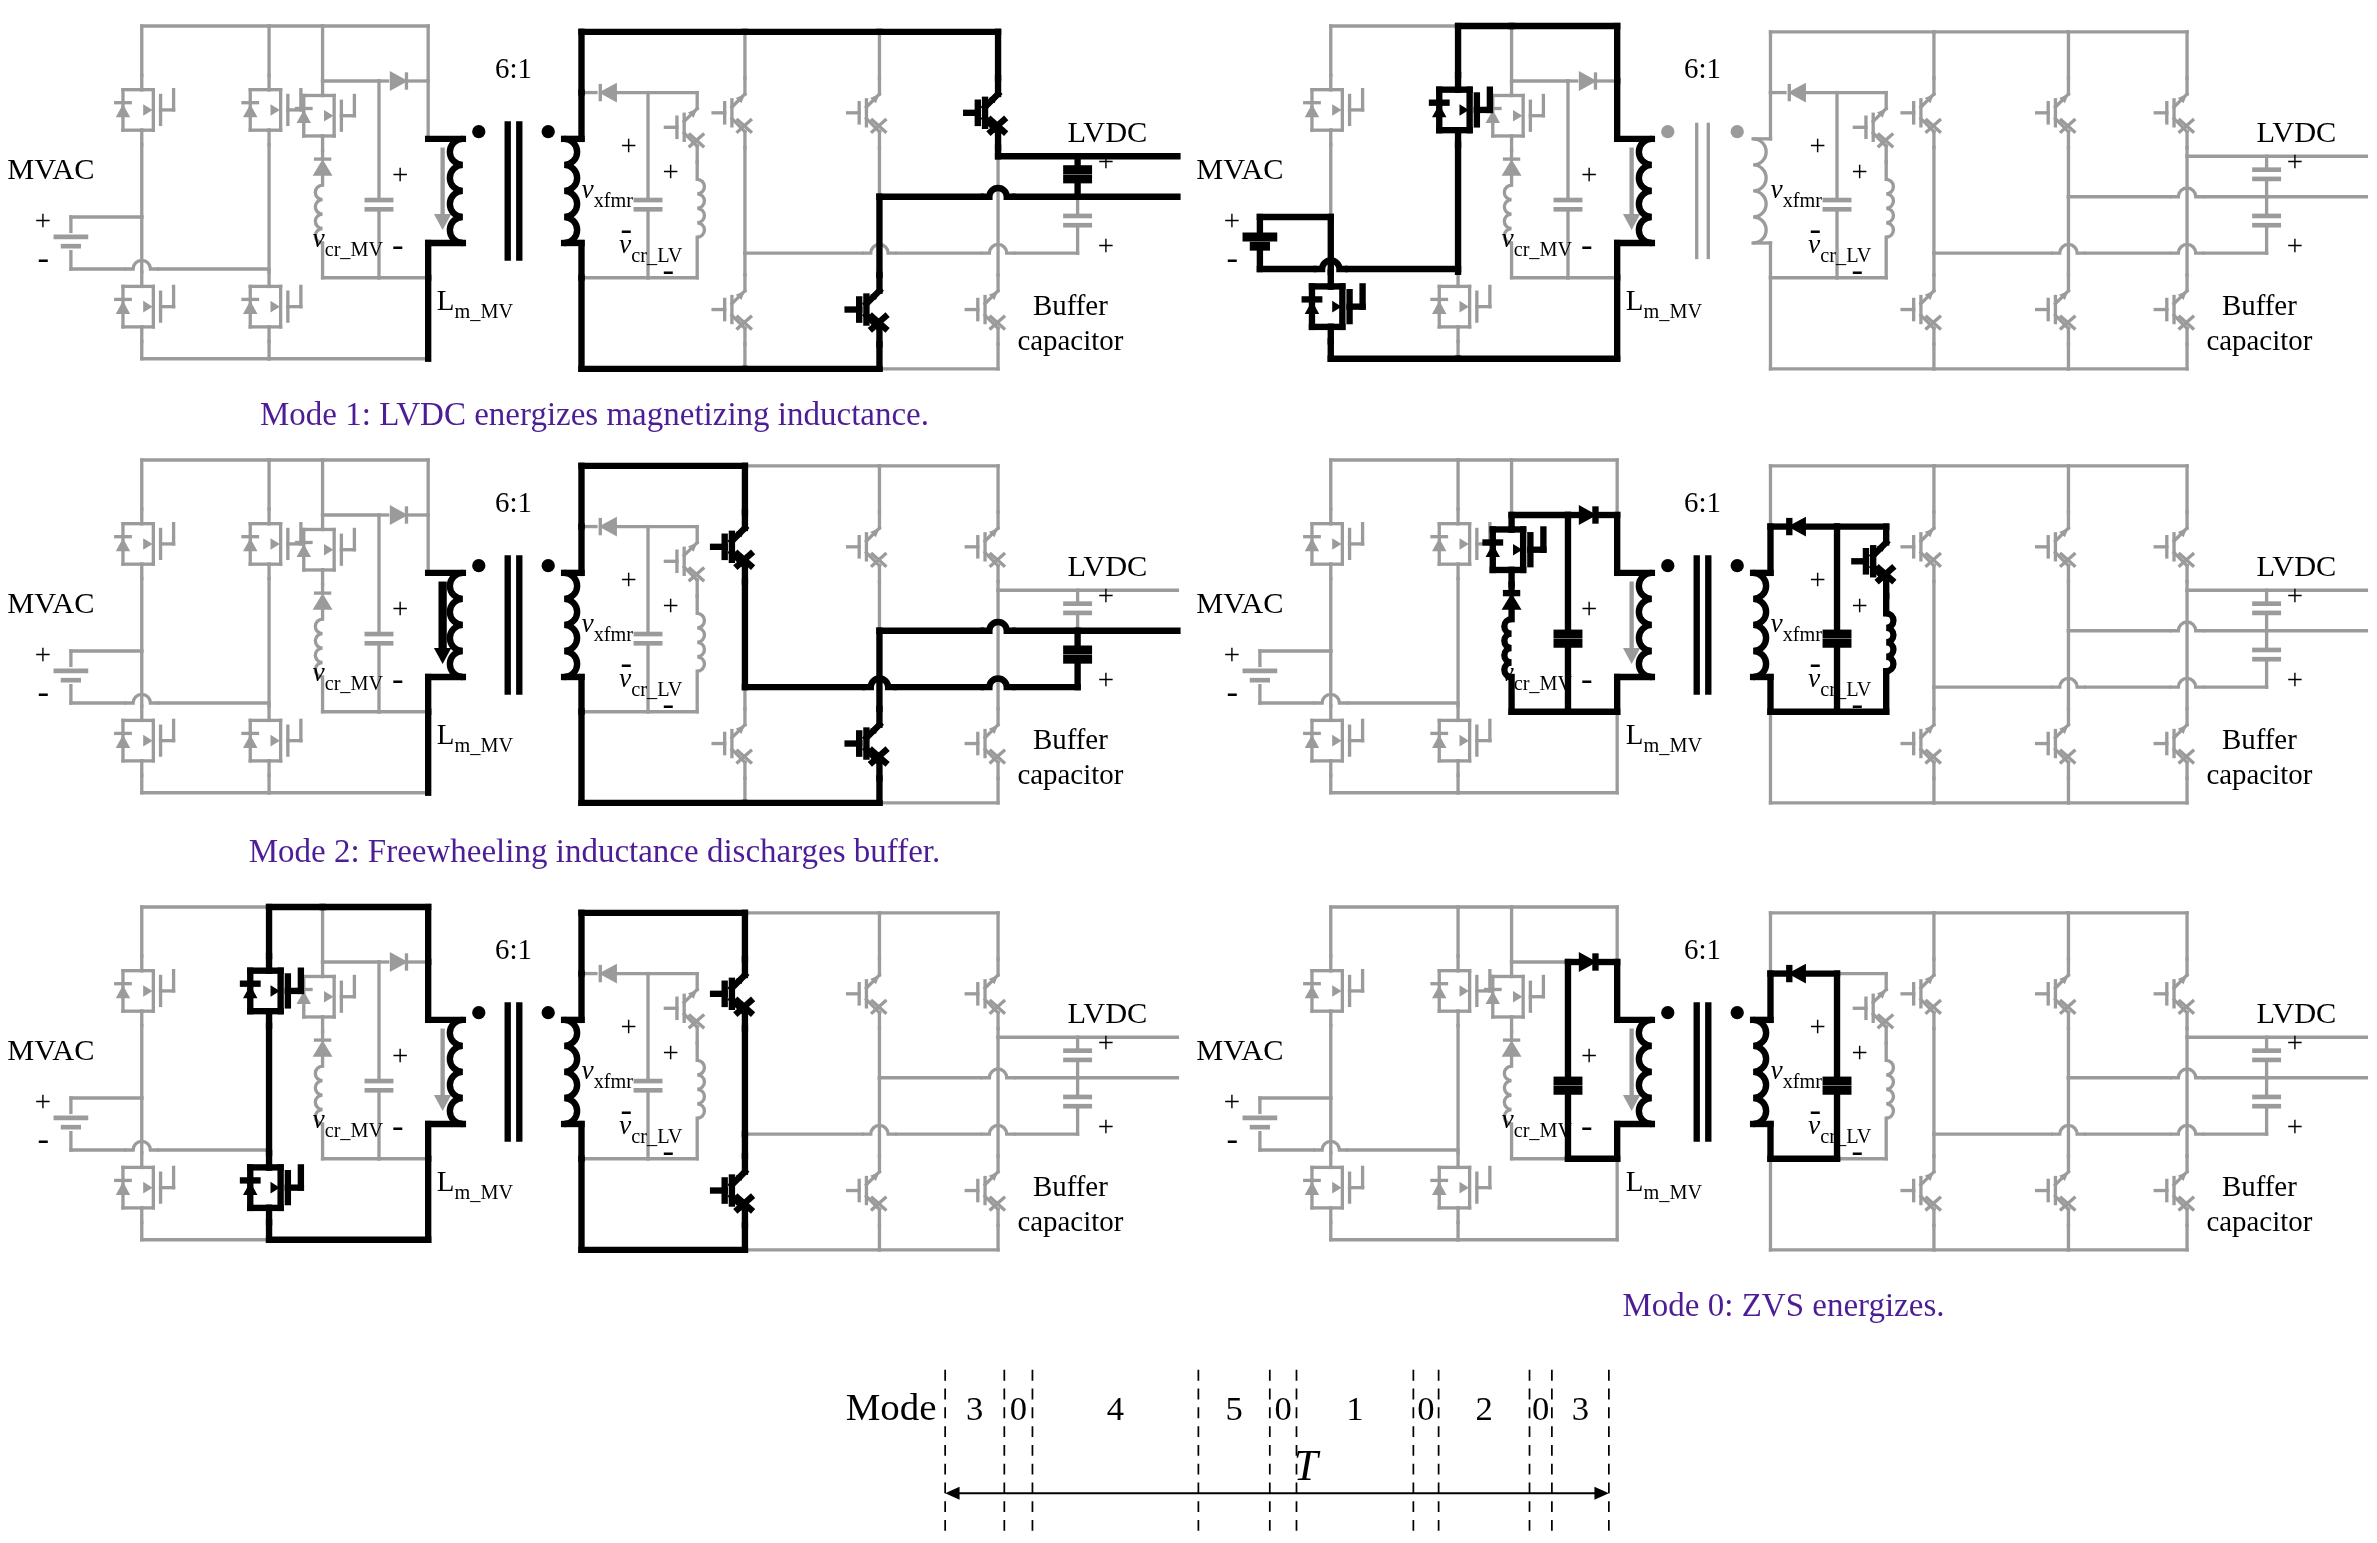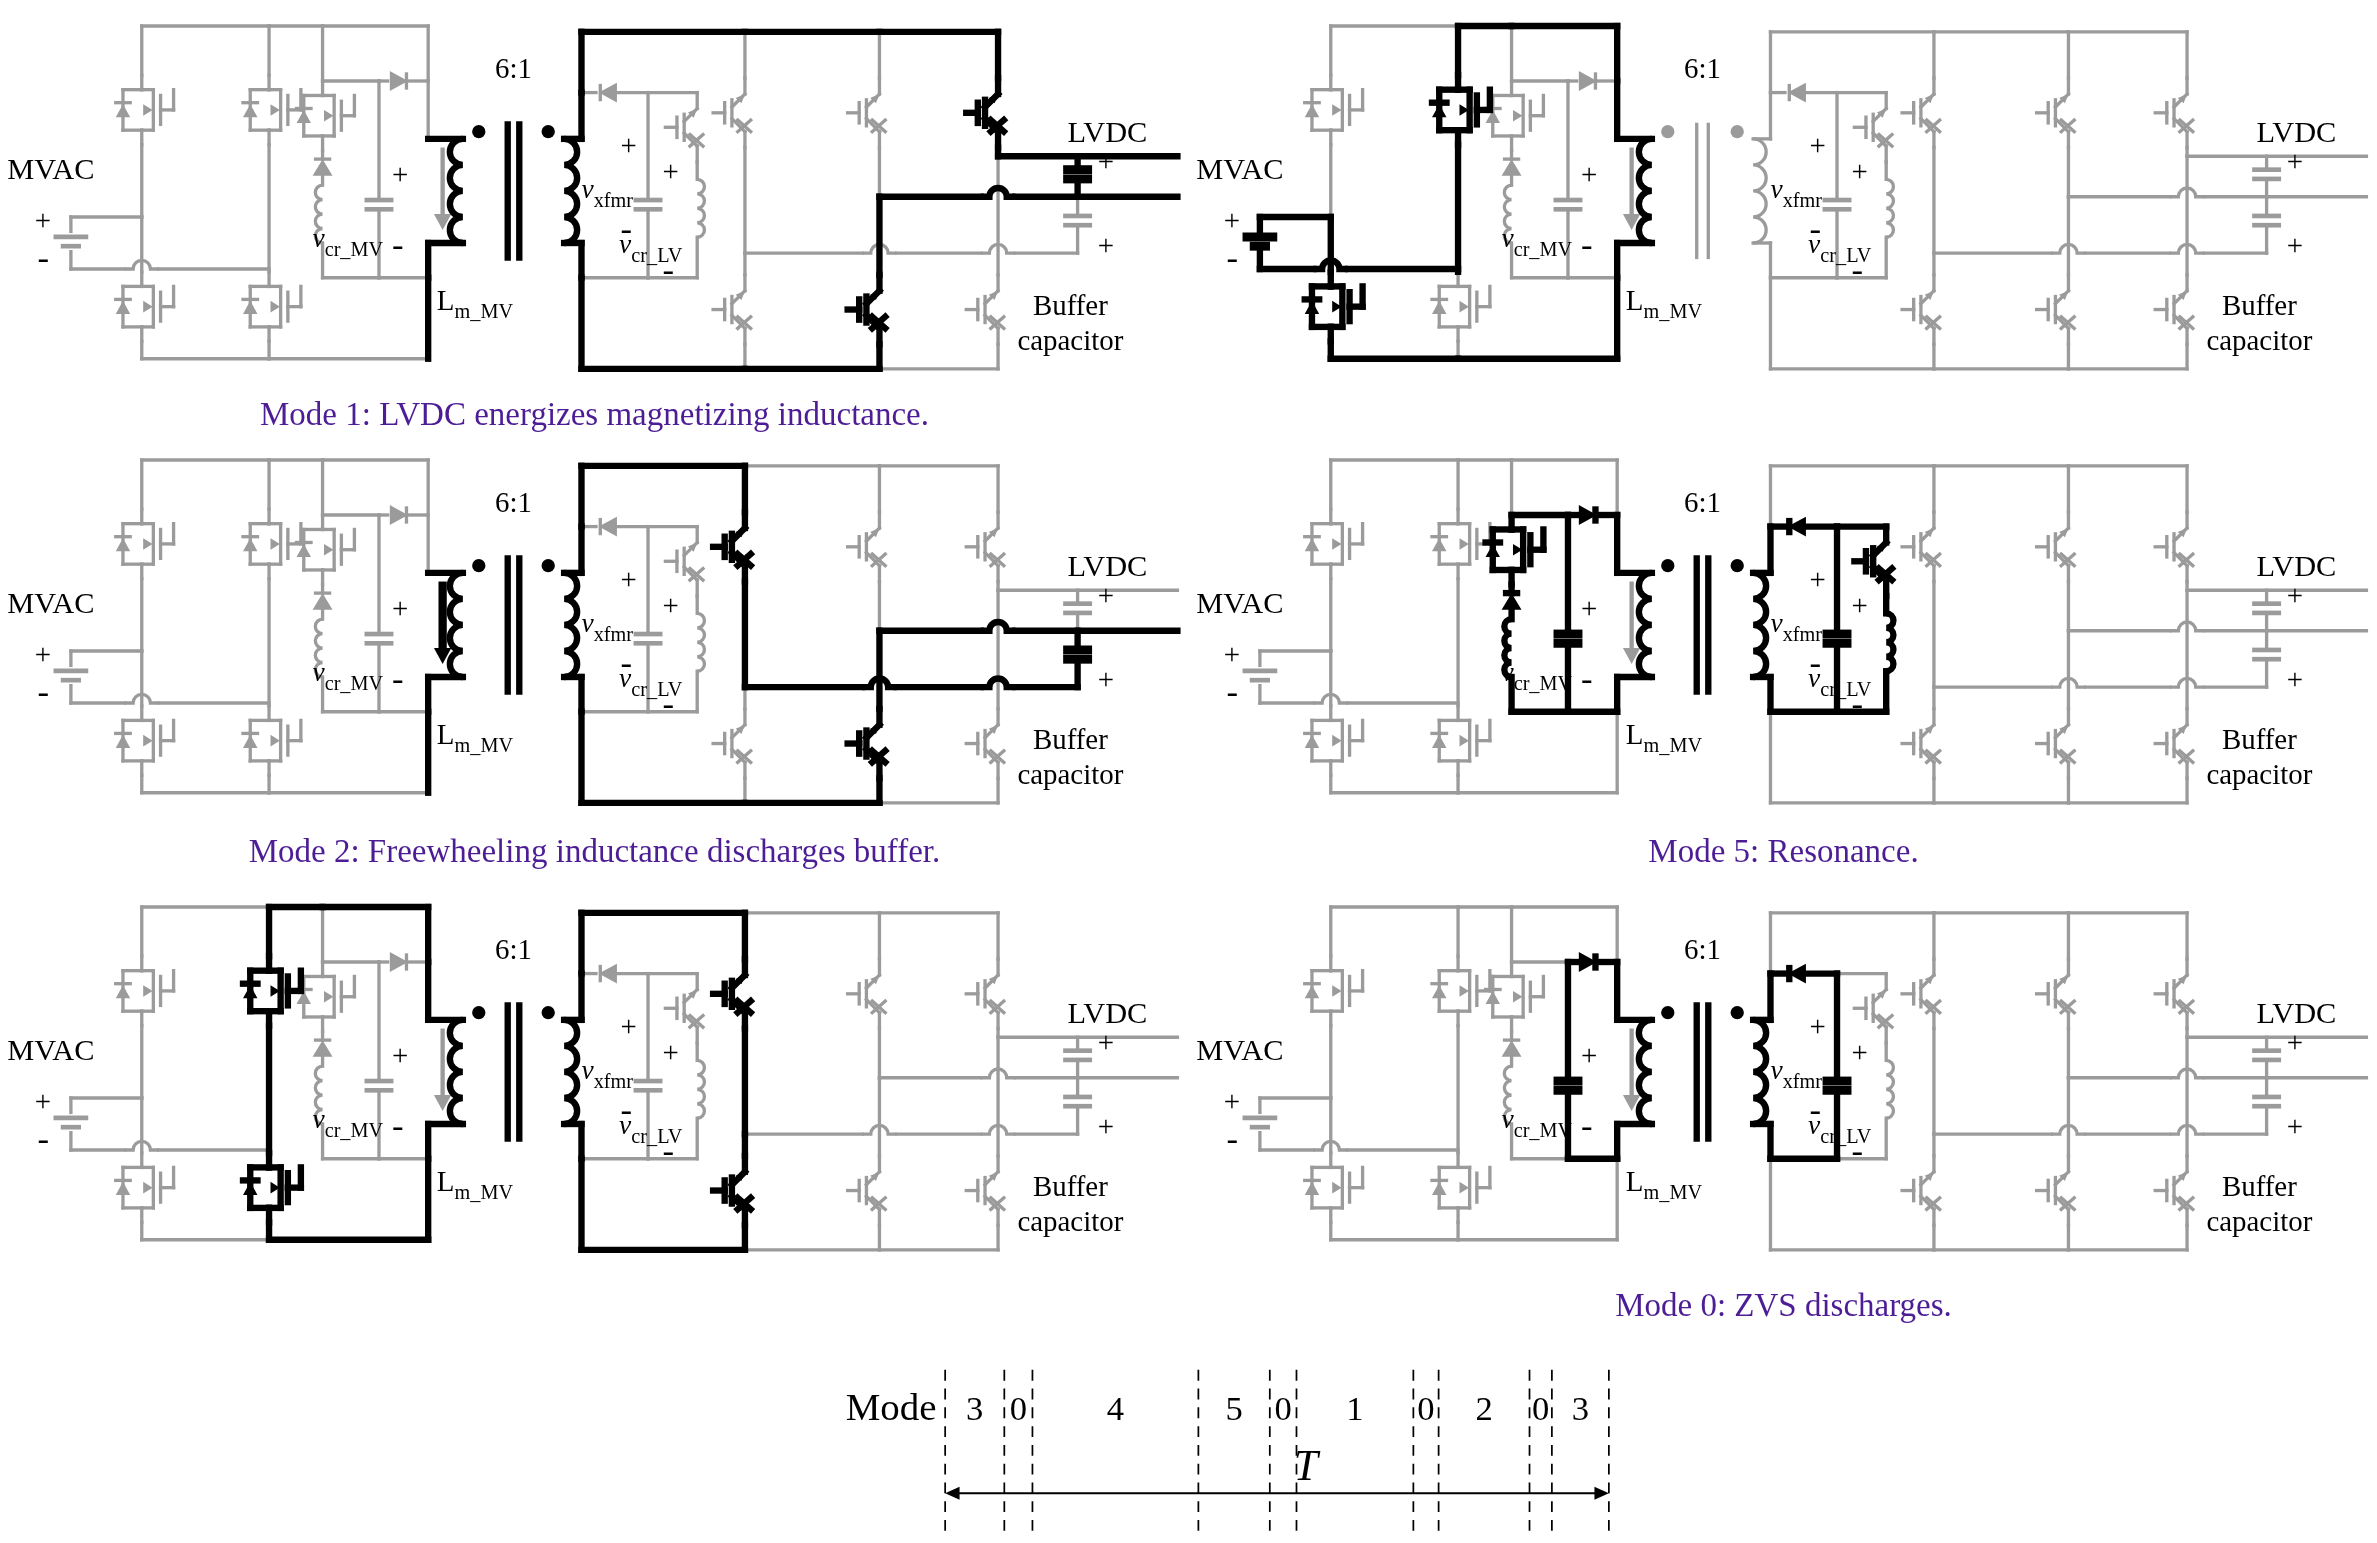--- a/index.html
+++ b/index.html
@@ -1086,21 +1086,20 @@
       <text x="429" y="166" font-size="24" fill="#000" font-family="Liberation Serif,DejaVu Serif,serif">-</text>
       <text x="458" y="125" font-size="20" fill="#000" font-family="Liberation Serif,DejaVu Serif,serif">+</text>
       <text x="428" y="175" font-size="19" font-style="italic" fill="#000" font-family="Liberation Serif,DejaVu Serif,serif">v<tspan dy="6" font-size="14" font-style="normal">cr_LV</tspan></text>
       <text x="458" y="194" font-size="24" fill="#000" font-family="Liberation Serif,DejaVu Serif,serif">-</text>
       <text x="738" y="98" font-size="21" fill="#000" font-family="Liberation Serif,DejaVu Serif,serif">LVDC</text>
       <text x="759" y="118" font-size="20" fill="#000" font-family="Liberation Serif,DejaVu Serif,serif">+</text>
       <text x="759" y="176" font-size="20" fill="#000" font-family="Liberation Serif,DejaVu Serif,serif">+</text>
       <text x="740" y="218" font-size="20" text-anchor="middle" fill="#000" font-family="Liberation Serif,DejaVu Serif,serif">Buffer</text>
       <text x="740" y="242" font-size="20" text-anchor="middle" fill="#000" font-family="Liberation Serif,DejaVu Serif,serif">capacitor</text>
     </svg>
-  <div class="caption" style="top:399px">Mode 5: Resonance.</div>
 </div>
 <div class="panel" style="left:0;top:881px">
   <svg viewBox="0 0 822 280" width="1189" height="405">
       <line x1="98" y1="18" x2="186" y2="18" stroke="#9b9b9b" stroke-width="2.3" stroke-linecap="square"></line>
       <line x1="98" y1="18" x2="98" y2="52" stroke="#9b9b9b" stroke-width="2.3" stroke-linecap="square"></line>
       <line x1="98" y1="52" x2="98" y2="62" stroke="#9b9b9b" stroke-width="2.3" stroke-linecap="square"></line>
       <line x1="98" y1="62" x2="106" y2="62" stroke="#9b9b9b" stroke-width="2.3" stroke-linecap="square"></line>
       <line x1="106" y1="62" x2="106" y2="90" stroke="#9b9b9b" stroke-width="2.3" stroke-linecap="square"></line>
       <line x1="106" y1="90" x2="98" y2="90" stroke="#9b9b9b" stroke-width="2.3" stroke-linecap="square"></line>
       <line x1="98" y1="90" x2="98" y2="100" stroke="#9b9b9b" stroke-width="2.3" stroke-linecap="square"></line>
@@ -1627,21 +1626,21 @@
       <text x="429" y="166" font-size="24" fill="#000" font-family="Liberation Serif,DejaVu Serif,serif">-</text>
       <text x="458" y="125" font-size="20" fill="#000" font-family="Liberation Serif,DejaVu Serif,serif">+</text>
       <text x="428" y="175" font-size="19" font-style="italic" fill="#000" font-family="Liberation Serif,DejaVu Serif,serif">v<tspan dy="6" font-size="14" font-style="normal">cr_LV</tspan></text>
       <text x="458" y="194" font-size="24" fill="#000" font-family="Liberation Serif,DejaVu Serif,serif">-</text>
       <text x="738" y="98" font-size="21" fill="#000" font-family="Liberation Serif,DejaVu Serif,serif">LVDC</text>
       <text x="759" y="118" font-size="20" fill="#000" font-family="Liberation Serif,DejaVu Serif,serif">+</text>
       <text x="759" y="176" font-size="20" fill="#000" font-family="Liberation Serif,DejaVu Serif,serif">+</text>
       <text x="740" y="218" font-size="20" text-anchor="middle" fill="#000" font-family="Liberation Serif,DejaVu Serif,serif">Buffer</text>
       <text x="740" y="242" font-size="20" text-anchor="middle" fill="#000" font-family="Liberation Serif,DejaVu Serif,serif">capacitor</text>
     </svg>
-  <div class="caption" style="top:406px">Mode 0: ZVS discharges.</div>
+  <div class="caption" style="top:406px">Mode 0: ZVS energizes.</div>
 </div>
 
 <div id="timing">
   <svg viewBox="0 0 1320 280" width="954" height="202">
       <text x="310" y="110" text-anchor="end" font-size="54" fill="#000">Mode</text>
       <line x1="322" y1="40" x2="322" y2="268" stroke="#000" stroke-width="2.4" stroke-dasharray="15 11"></line>
       <line x1="404" y1="40" x2="404" y2="268" stroke="#000" stroke-width="2.4" stroke-dasharray="15 11"></line>
       <line x1="443" y1="40" x2="443" y2="268" stroke="#000" stroke-width="2.4" stroke-dasharray="15 11"></line>
       <line x1="673" y1="40" x2="673" y2="268" stroke="#000" stroke-width="2.4" stroke-dasharray="15 11"></line>
       <line x1="772" y1="40" x2="772" y2="268" stroke="#000" stroke-width="2.4" stroke-dasharray="15 11"></line>

